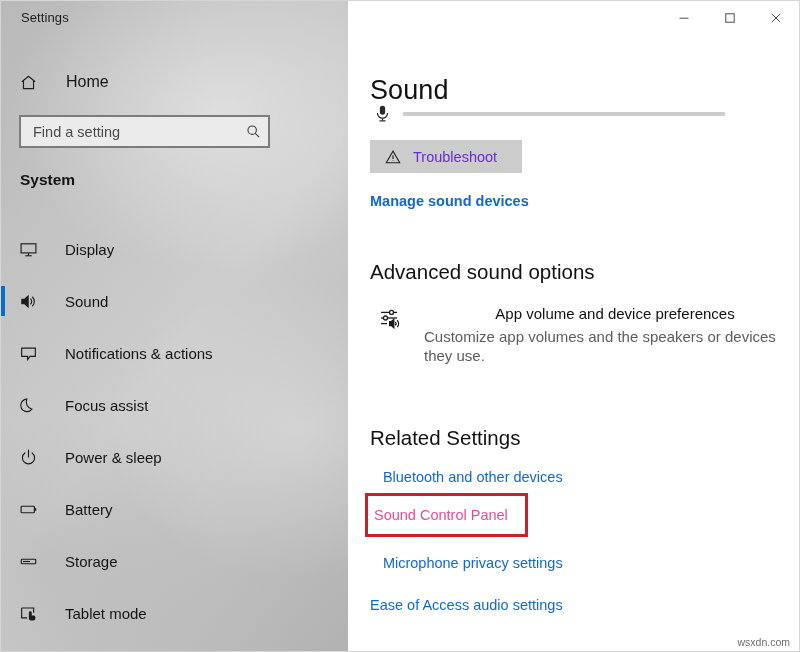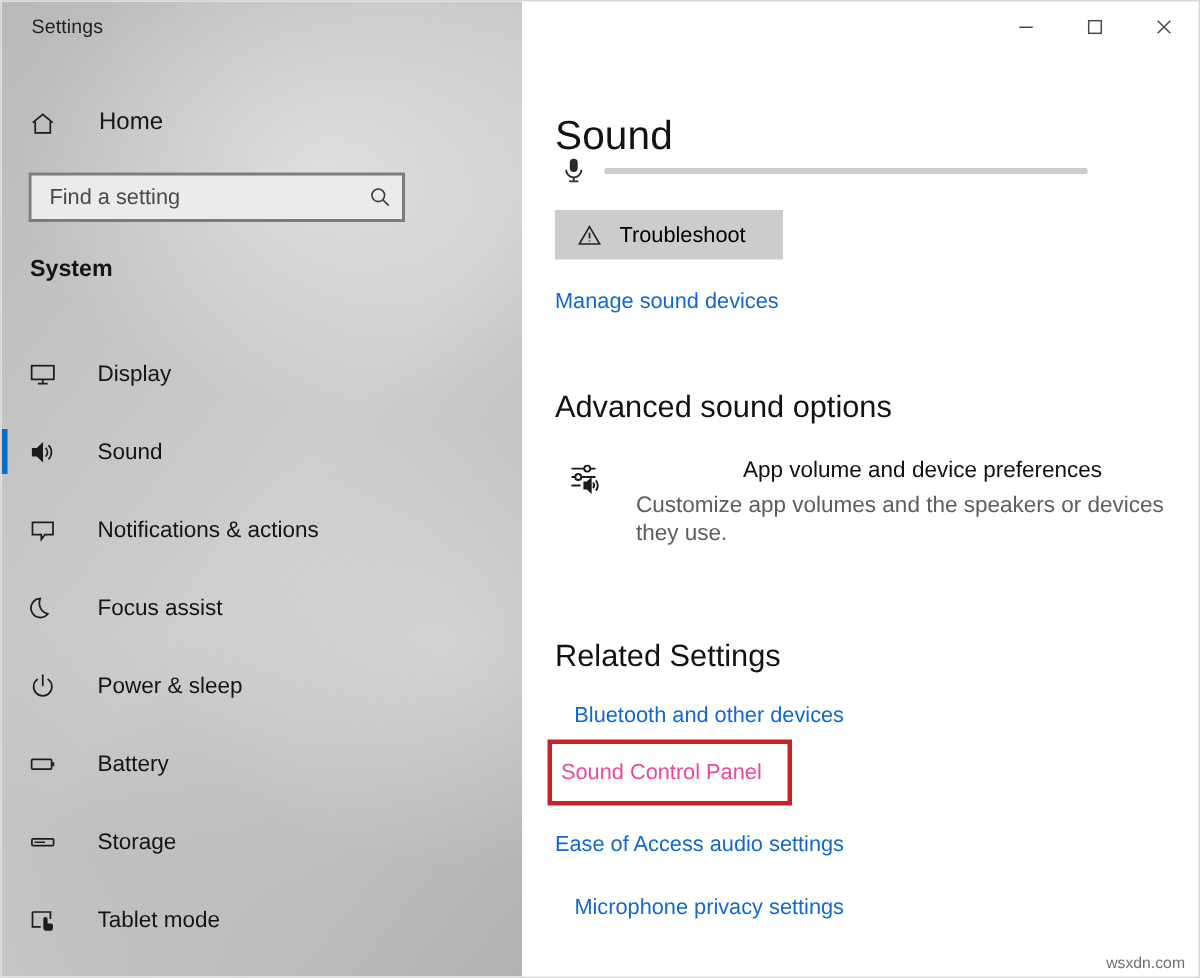--- a/index.html
+++ b/index.html
@@ -206,21 +206,21 @@
     left: 22px;
     top: 139px;
     width: 152px;
     height: 33px;
     background: #cccccc;
     border: none;
     display: flex;
     align-items: center;
     font-family: "Liberation Sans", sans-serif;
     font-size: 14.5px;
-    color: #000000;
+    color: #6d28d9;
     padding: 0;
     cursor: default;
   }
   #troubleshoot-btn .ts-ico {
     width: 30px;
     display: flex;
     align-items: center;
     justify-content: center;
     margin-left: 8px;
     color: #222;
@@ -230,20 +230,21 @@
   .link {
     color: #1368ce;
     font-size: 14.5px;
     cursor: pointer;
     white-space: nowrap;
   }
   #manage-sound-devices {
     position: absolute;
     left: 22px;
     top: 192px;
+    font-weight: bold;
   }
 
   .section-head {
     position: absolute;
     left: 22px;
     font-size: 20.5px;
     color: #121212;
   }
   #advanced-head { top: 259px; }
   #related-head { top: 425px; }
@@ -502,24 +503,24 @@
     </div>
 
     <div id="related-head" class="section-head">Related Settings</div>
 
     <div id="related-links">
       <div class="rel-link">
         <span class="link">Bluetooth and other devices</span>
       </div>
       <div class="rel-link" style="height:44px"></div>
       <div class="rel-link spacer-top">
+        <span class="link">Microphone privacy settings</span>
+      </div>
+      <div class="rel-link spacer-top">
         <span class="link">Ease of Access audio settings</span>
-      </div>
-      <div class="rel-link spacer-top">
-        <span class="link">Microphone privacy settings</span>
       </div>
     </div>
 
     <div id="sound-control-panel-wrap">
       <span id="sound-control-panel-link">Sound Control Panel</span>
     </div>
 
     <div id="watermark">wsxdn.com</div>
 
   </div>

